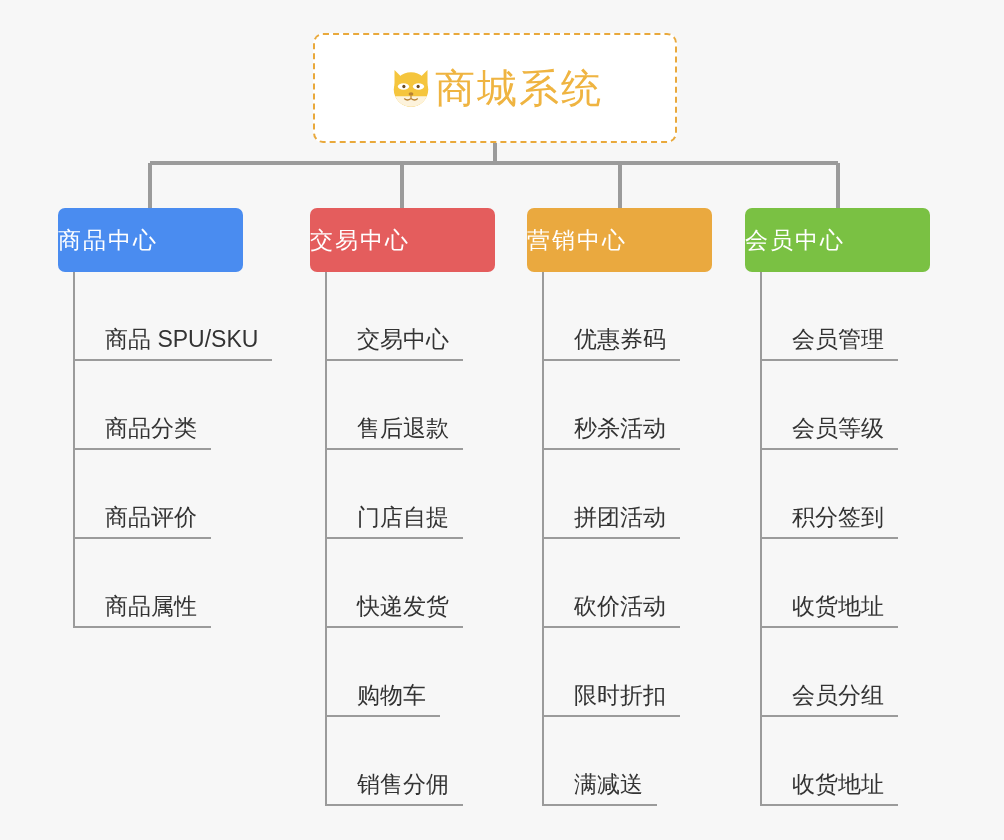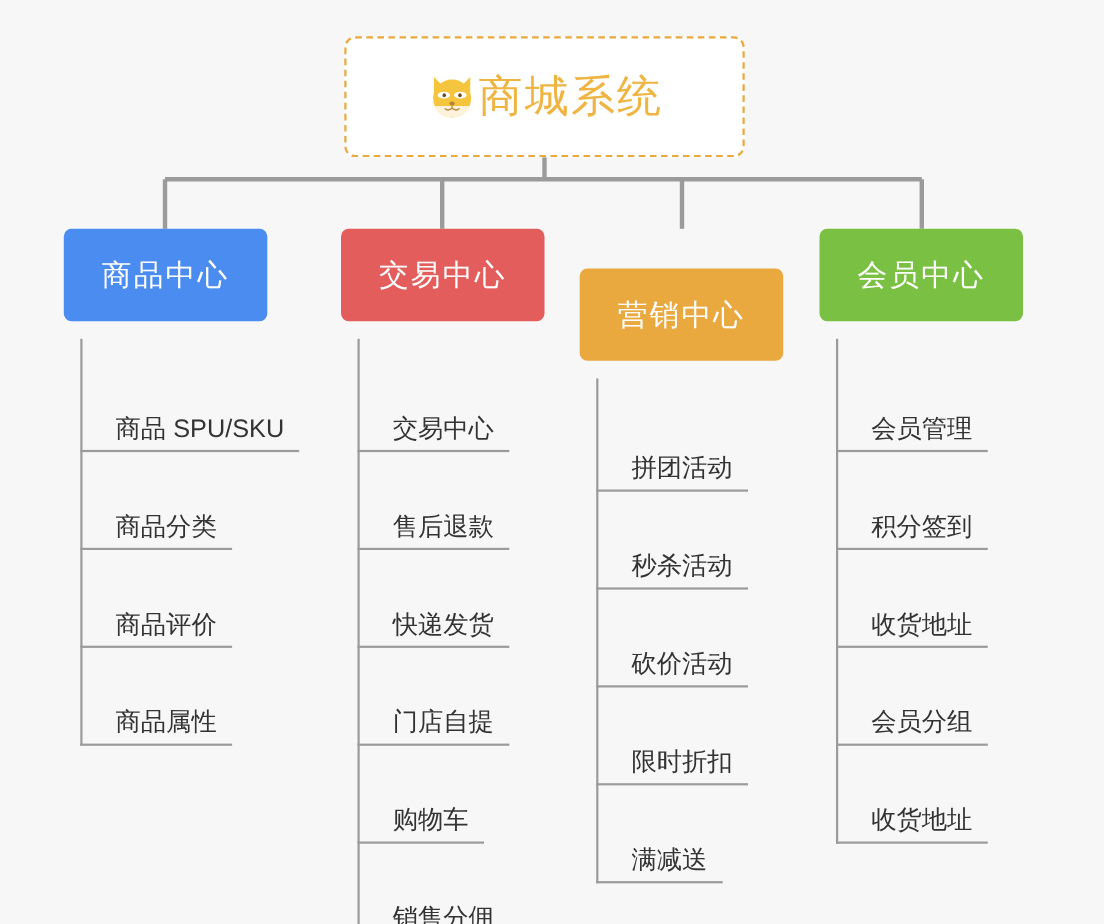--- a/index.html
+++ b/index.html
@@ -59,34 +59,34 @@
     height: 840px;
     pointer-events: none;
   }
 
   
   .branch {
     position: absolute;
     top: 208px;
   }
   .branch-header {
-    height: 84px;
+    height: 64px;
     border-radius: 7px;
     display: flex;
     align-items: center;
-    justify-content: center;
+    justify-content: flex-start;
     color: #ffffff;
-    font-size: 27px;
+    font-size: 23px;
     letter-spacing: 2px;
     box-sizing: border-box;
   }
   .leaf-list {
     position: relative;
-    margin-top: 16px;
-    padding-top: 14px;
+    margin-top: 0;
+    padding-top: 0;
   }
   .leaf-item {
     position: relative;
     height: 89px;
     box-sizing: border-box;
     display: flex;
     align-items: flex-end;
   }
   .leaf-label {
     font-size: 23px;
@@ -116,21 +116,21 @@
   .branch.col0 .branch-header { width: 185px; background: #4a8cf0; }
   .branch.col0 .leaf-list { margin-left: 15px; }
   .branch.col0 .leaf-label { margin-left: 32px; }
 
   .branch.col1 { left: 310px; }
   .branch.col1 .branch-header { width: 185px; background: #e45d5d; }
   .branch.col1 .leaf-list { margin-left: 15px; }
   .branch.col1 .leaf-label { margin-left: 32px; }
 
   .branch.col2 { left: 527px; }
-  .branch.col2 .branch-header { width: 185px; background: #eaa93f; margin-top: 36px; }
+  .branch.col2 .branch-header { width: 185px; background: #eaa93f; }
   .branch.col2 .leaf-list { margin-left: 15px; }
   .branch.col2 .leaf-label { margin-left: 32px; }
 
   .branch.col3 { left: 745px; }
   .branch.col3 .branch-header { width: 185px; background: #7ac143; }
   .branch.col3 .leaf-list { margin-left: 15px; }
   .branch.col3 .leaf-label { margin-left: 32px; font-family: Liberation Serif, serif; }
 </style>
 </head>
 <body>
@@ -200,50 +200,54 @@
       <div class="leaf-spine"></div>
       <div class="leaf-item">
         <span class="leaf-label">交易中心</span>
         <span class="leaf-underline" style="width: 138px;"></span>
       </div>
       <div class="leaf-item">
         <span class="leaf-label">售后退款</span>
         <span class="leaf-underline" style="width: 138px;"></span>
       </div>
       <div class="leaf-item">
+        <span class="leaf-label">门店自提</span>
+        <span class="leaf-underline" style="width: 138px;"></span>
+      </div>
+      <div class="leaf-item">
         <span class="leaf-label">快递发货</span>
-        <span class="leaf-underline" style="width: 138px;"></span>
-      </div>
-      <div class="leaf-item">
-        <span class="leaf-label">门店自提</span>
         <span class="leaf-underline" style="width: 138px;"></span>
       </div>
       <div class="leaf-item">
         <span class="leaf-label">购物车</span>
         <span class="leaf-underline" style="width: 115px;"></span>
       </div>
       <div class="leaf-item">
         <span class="leaf-label">销售分佣</span>
         <span class="leaf-underline" style="width: 138px;"></span>
       </div>
     </div>
   </div>
 
   <div class="branch col2">
     <div class="branch-header">
       <span>营销中心</span>
     </div>
     <div class="leaf-list">
       <div class="leaf-spine"></div>
       <div class="leaf-item">
+        <span class="leaf-label">优惠券码</span>
+        <span class="leaf-underline" style="width: 138px;"></span>
+      </div>
+      <div class="leaf-item">
+        <span class="leaf-label">秒杀活动</span>
+        <span class="leaf-underline" style="width: 138px;"></span>
+      </div>
+      <div class="leaf-item">
         <span class="leaf-label">拼团活动</span>
-        <span class="leaf-underline" style="width: 138px;"></span>
-      </div>
-      <div class="leaf-item">
-        <span class="leaf-label">秒杀活动</span>
         <span class="leaf-underline" style="width: 138px;"></span>
       </div>
       <div class="leaf-item">
         <span class="leaf-label">砍价活动</span>
         <span class="leaf-underline" style="width: 138px;"></span>
       </div>
       <div class="leaf-item">
         <span class="leaf-label">限时折扣</span>
         <span class="leaf-underline" style="width: 138px;"></span>
       </div>
@@ -258,20 +262,24 @@
     <div class="branch-header">
       <span>会员中心</span>
     </div>
     <div class="leaf-list">
       <div class="leaf-spine"></div>
       <div class="leaf-item">
         <span class="leaf-label">会员管理</span>
         <span class="leaf-underline" style="width: 138px;"></span>
       </div>
       <div class="leaf-item">
+        <span class="leaf-label">会员等级</span>
+        <span class="leaf-underline" style="width: 138px;"></span>
+      </div>
+      <div class="leaf-item">
         <span class="leaf-label">积分签到</span>
         <span class="leaf-underline" style="width: 138px;"></span>
       </div>
       <div class="leaf-item">
         <span class="leaf-label">收货地址</span>
         <span class="leaf-underline" style="width: 138px;"></span>
       </div>
       <div class="leaf-item">
         <span class="leaf-label">会员分组</span>
         <span class="leaf-underline" style="width: 138px;"></span>

